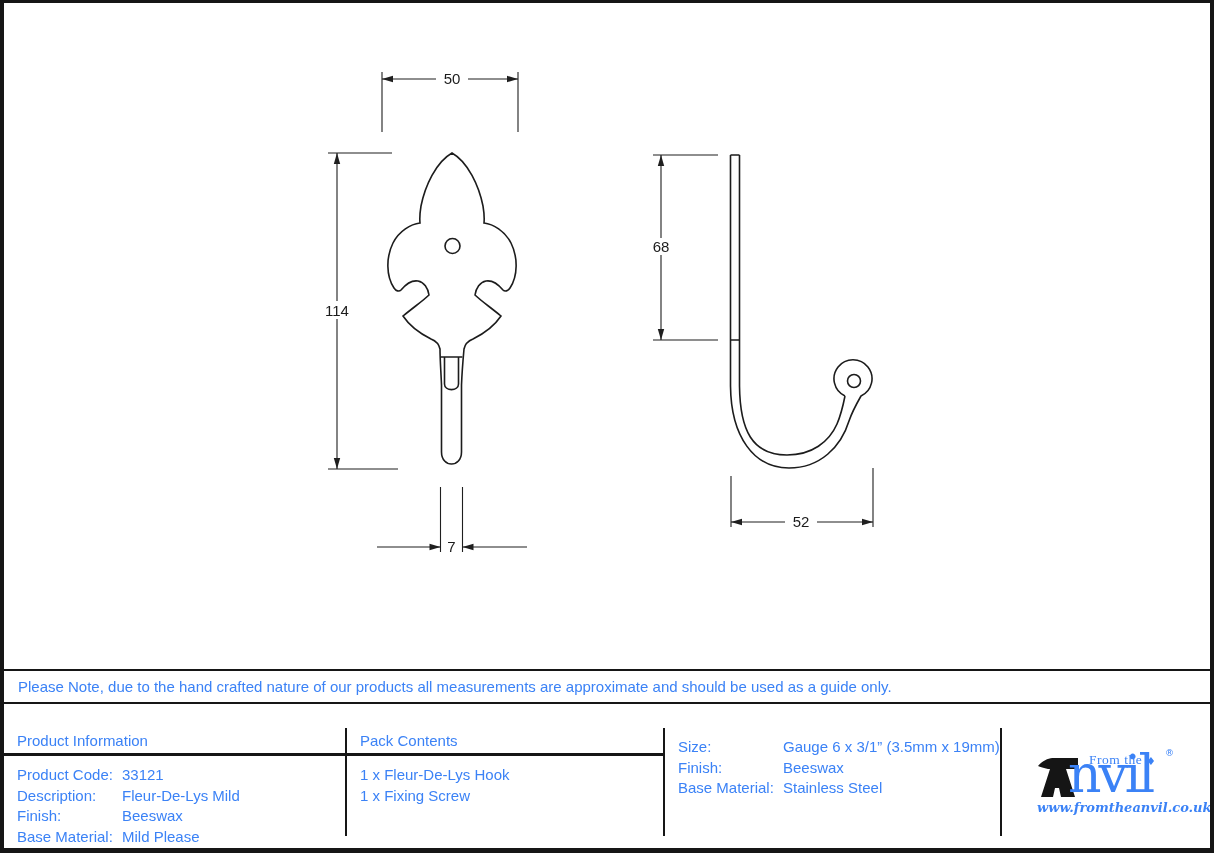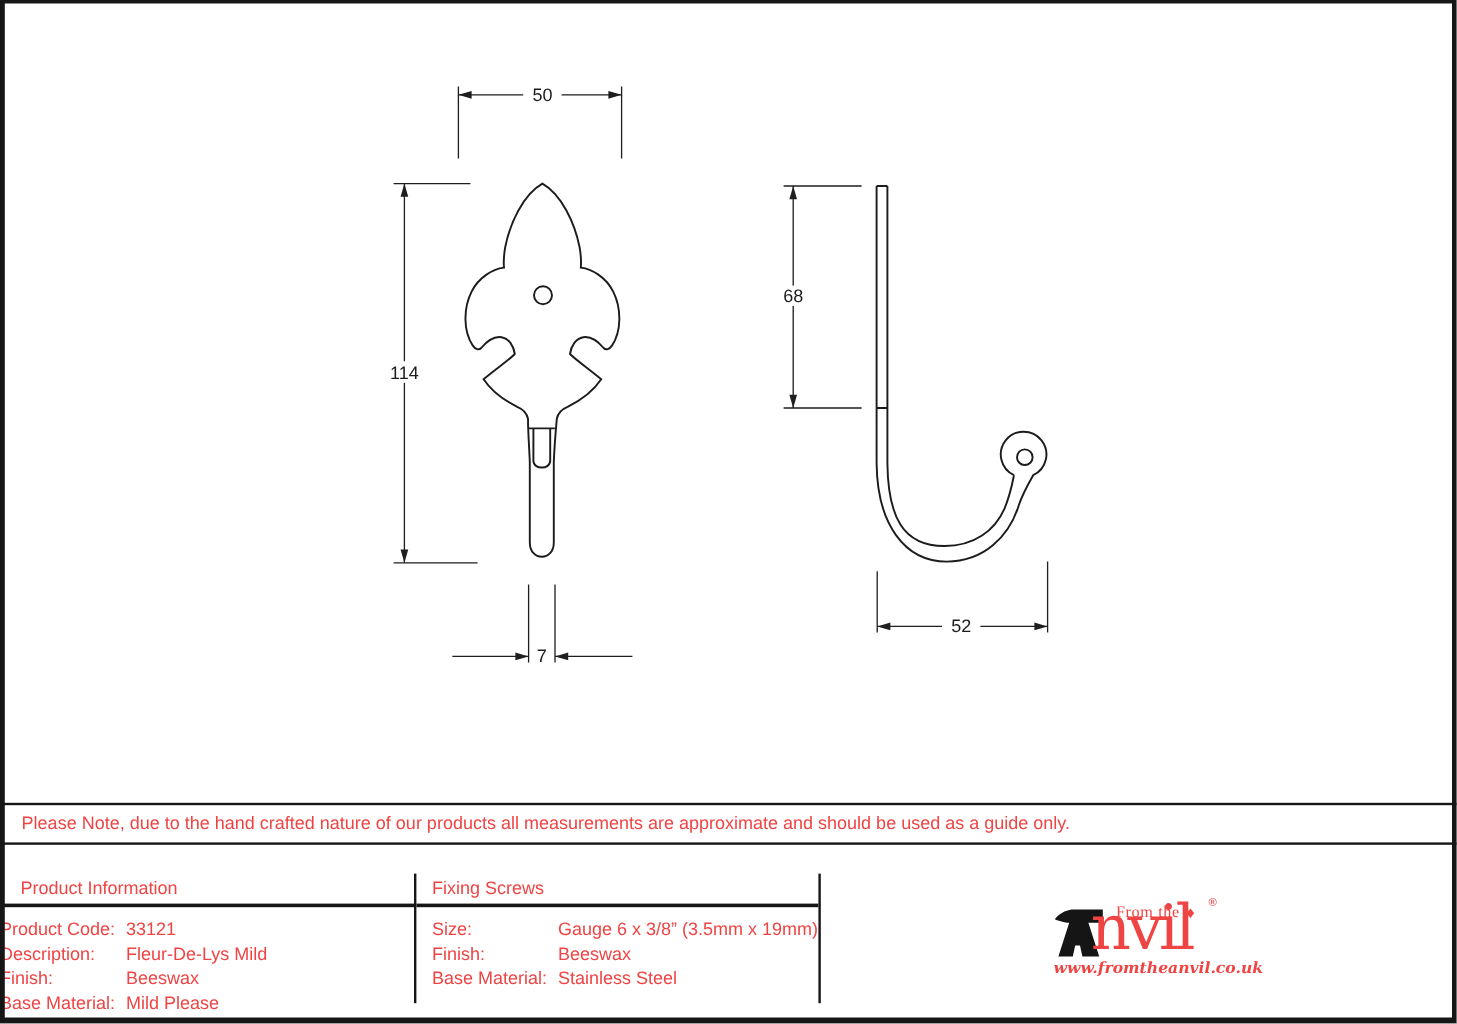--- a/index.html
+++ b/index.html
@@ -1,19 +1,19 @@
 <!DOCTYPE html>
 <html><head>
 <meta charset="utf-8">
 <style>
   html,body { margin:0; padding:0; background:#888; }
   .page {
     position:relative; width:1214px; height:853px; margin:0 auto;
     background:#ffffff; overflow:hidden;
-    font-family:"Liberation Sans", sans-serif; color:#ef4444;
+    font-family:"Liberation Sans", sans-serif; color:#3b82f6;
   }
   .outer-border {
     position:absolute; inset:0; z-index:10; pointer-events:none;
     border:3px solid #161616; border-left-width:4px; border-right-width:4px; border-bottom-width:5px;
   }
   
   svg.drawing { position:absolute; left:0; top:0; }
   svg.drawing text { font-family:"Liberation Sans", sans-serif; font-size:15px; fill:#1c1c1c; }
 
   
@@ -34,21 +34,21 @@
   .col-pack      { width:318px; }
   .col-screws    { width:337px; }
   .col-logo      { flex:1; display:flex; align-items:center; justify-content:center; }
   .col-header {
     height:28px; box-sizing:border-box; border-bottom:3px solid #161616;
     display:flex; align-items:center; font-size:15px;
   }
   .col-product .col-header { padding-left:17px; }
   .col-pack .col-header, .col-screws .col-header { padding-left:13px; }
   .col-body { padding-top:9px; font-size:15px; }
-  .col-product .col-body { }
+  .col-product .col-body { padding-left:17px; }
   .col-pack .col-body, .col-screws .col-body { padding-left:13px; }
   .kv-row { display:flex; line-height:20.5px; }
   .kv-label { width:105px; flex:none; }
   .list-item { line-height:20.5px; }
 
   
   .logo-box { position:relative; width:142px; height:64px; margin-top:4px; }
   .anvil-glyph { position:absolute; left:0; top:3px; }
   .logo-fromthe {
     position:absolute; left:52px; top:0px; font-family:"Liberation Serif", serif;
@@ -185,27 +185,33 @@
           <span class="kv-label">Finish:</span>
           <span class="kv-value">Beeswax</span>
         </div>
         <div class="kv-row">
           <span class="kv-label">Base Material:</span>
           <span class="kv-value">Mild Please</span>
         </div>
       </div>
     </div>
 
+    <div class="col col-pack">
+      <div class="col-header">Pack Contents</div>
+      <div class="col-body">
+        <div class="list-item">1 x Fleur-De-Lys Hook</div>
+        <div class="list-item">1 x Fixing Screw</div>
+      </div>
+    </div>
 
     <div class="col col-screws">
-      <div class="col-header">Fixing Screws</div>
       <div class="col-body">
         <div class="kv-row">
           <span class="kv-label">Size:</span>
-          <span class="kv-value">Gauge 6 x 3/8” (3.5mm x 19mm)</span>
+          <span class="kv-value">Gauge 6 x 3/1” (3.5mm x 19mm)</span>
         </div>
         <div class="kv-row">
           <span class="kv-label">Finish:</span>
           <span class="kv-value">Beeswax</span>
         </div>
         <div class="kv-row">
           <span class="kv-label">Base Material:</span>
           <span class="kv-value">Stainless Steel</span>
         </div>
       </div>

